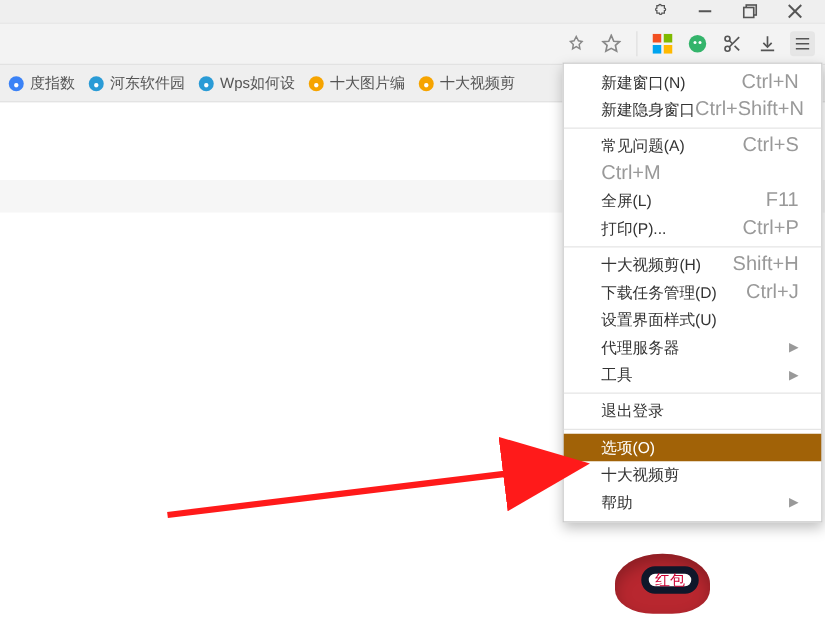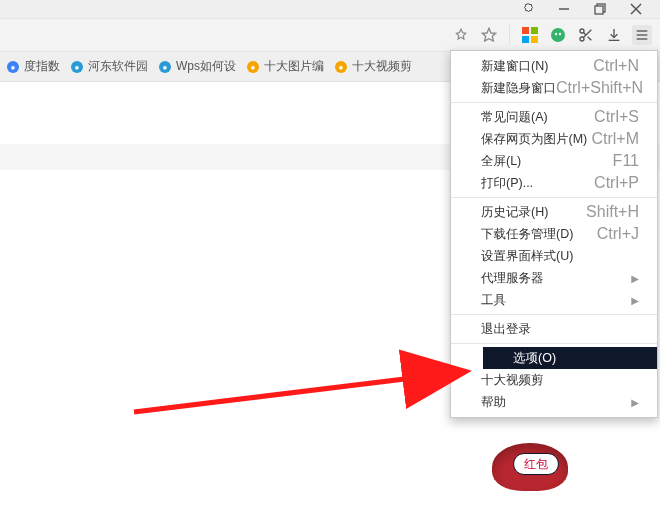--- a/index.html
+++ b/index.html
@@ -10,26 +10,26 @@
   .toolbar .sep{ width:1px;height:20px;background:#e0e0e0;margin:0 2px;}
   .ticon{width:20px;height:20px;display:flex;align-items:center;justify-content:center;color:#666;}
   .bookbar{height:30px;background:#efefef;border-bottom:1px solid #e0e0e0;display:flex;align-items:center;padding-left:6px;gap:10px;font-size:12px;color:#555;}
   .bm{display:flex;align-items:center;gap:4px;}
   .bm .fav{width:14px;height:14px;display:inline-block;}
   .content{position:absolute;top:82px;left:0;right:0;bottom:0;background:#fff;}
   .content .gray-strip{position:absolute;top:62px;left:0;right:0;height:26px;background:#f6f6f6;}
   .menu{position:absolute;top:50px;right:2px;width:208px;background:#fff;border:1px solid #c9c9c9;box-shadow:0 4px 10px rgba(0,0,0,0.25);padding:4px 0;font-size:12.5px;color:#333;}
   .mdiv{height:1px;background:#e5e5e5;margin:3px 0;}
   .mitem{display:flex;justify-content:space-between;align-items:center;height:22px;padding:0 18px 0 30px;white-space:nowrap;}
-  .mitem.sel{background:#0f172a;color:#fff;margin-left:32px;}
+  .mitem.sel{background:#a16207;color:#fff;}
   .mitem .sc{color:#999;font-size:16px;}
   .mitem .chev{color:#999;font-size:10px;}
   .redbag{position:absolute;bottom:0;right:86px;width:88px;height:64px;}
   .redbag .lid{position:absolute;top:2px;left:6px;width:76px;height:48px;background:#b8272f;border-radius:50% 50% 40% 40%;box-shadow:inset 0 6px 12px rgba(0,0,0,0.25);}
-  .redbag .label{position:absolute;top:12px;left:27px;width:46px;height:22px;background:#fff;border:1px solid #0f172a;border-radius:11px;display:flex;align-items:center;justify-content:center;font-size:12px;color:#c03;}
+  .redbag .label{position:absolute;top:12px;left:27px;width:46px;height:22px;background:#fff;border:6px solid #0f172a;border-radius:11px;display:flex;align-items:center;justify-content:center;font-size:12px;color:#c03;}
   svg.arrow{position:absolute;top:132px;left:130px;pointer-events:none;}
 </style>
 </head>
 <body>
 
 <div class="titlebar">
   <div class="tbtn">
     <svg width="14" height="14" viewBox="0 0 24 24" fill="none" stroke="#555" stroke-width="2">
         <path d="M14 3a2 2 0 0 0-4 0H7v4a2 2 0 1 0 0 4v4h4a2 2 0 1 0 4 0h4v-4a2 2 0 1 0 0-4V3h-5z"></path>
       </svg>
@@ -159,34 +159,33 @@
     <div class="mitem">
       <span>新建隐身窗口</span>
       <span class="sc">Ctrl+Shift+N</span>
     </div>
     <div class="mdiv"></div>
     <div class="mitem">
       <span>常见问题(A)</span>
       <span class="sc">Ctrl+S</span>
     </div>
     <div class="mitem">
-      <span>保存网页为图片(M)</span>
       <span class="sc">Ctrl+M</span>
     </div>
     <div class="mitem">
       <span>全屏(L)</span>
       <span class="sc">F11</span>
     </div>
     <div class="mitem">
       <span>打印(P)...</span>
       <span class="sc">Ctrl+P</span>
     </div>
     <div class="mdiv"></div>
     <div class="mitem">
-      <span>历史记录(H)</span>
+      <span>十大视频剪(H)</span>
       <span class="sc">Shift+H</span>
     </div>
     <div class="mitem">
       <span>下载任务管理(D)</span>
       <span class="sc">Ctrl+J</span>
     </div>
     <div class="mitem">
       <span>设置界面样式(U)</span>
     </div>
     <div class="mitem">

